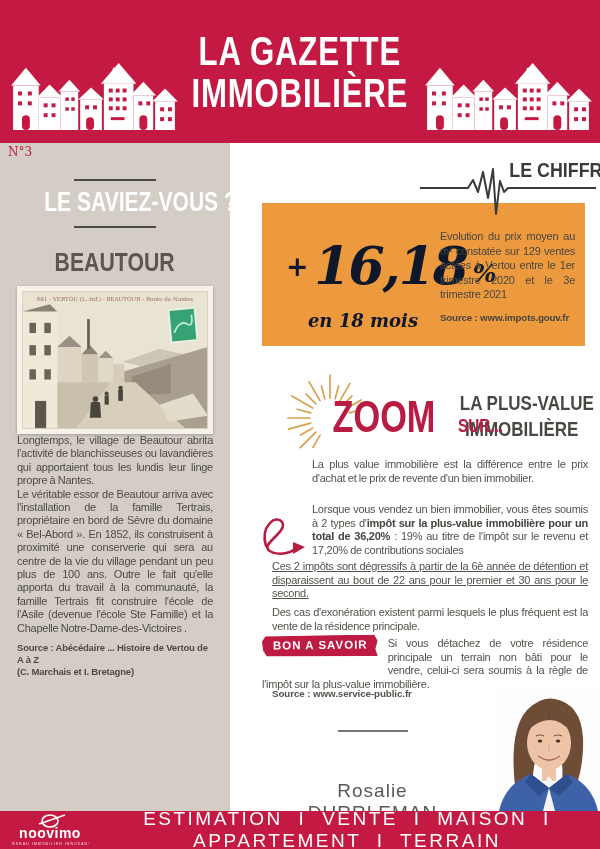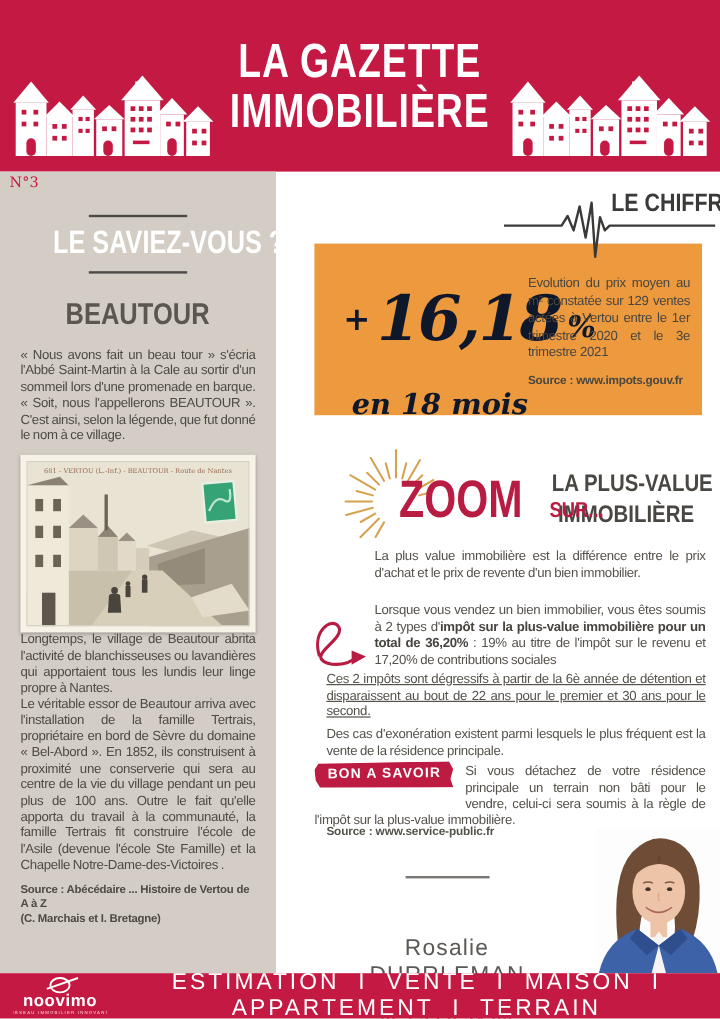--- a/index.html
+++ b/index.html
@@ -46,21 +46,21 @@
     font-size:21px; z-index:2; }
   .pulse-svg { position:absolute; left:420px; top:166px; width:180px; height:52px; z-index:1; }
   .orange-box { position:absolute; left:262px; top:203px; width:323px; height:143px;
     background:#EC9A3D; display:flex; }
   .big-num-wrap { width:178px; color:#0f172a; font-family:"DejaVu Serif", serif; font-style:italic;
     font-weight:bold; text-align:center; padding-top:38px;padding-left:24px; }
   .big-num-line { line-height:50px; white-space:nowrap; }
   .plus-sign { font-size:27px; vertical-align:8px; }
   .big-num { font-size:52px; letter-spacing:-2px; }
   .pct-sign { font-size:25px; vertical-align:2px; }
-  .period { font-size:24px; margin-top:19px;text-align:right; }
+  .period { font-size:18px; margin-top:6px; }
   .orange-desc { width:145px; padding:26px 10px 0 0; }
   .orange-desc .desc { font-size:11px; line-height:14.5px; text-align:justify; color:#4A4641;
     letter-spacing:-0.25px; }
   .orange-desc .src { font-size:9.8px; color:#4A4641; margin-top:10px; font-weight:bold; letter-spacing:-0.2px; }
 
   
   .sunburst { position:absolute; left:276px; top:366px; width:108px; height:100px; z-index:1; }
   .zoom-line { position:absolute; left:318px; top:392px; z-index:2; white-space:nowrap; }
   .zoom-word { color:#B81C42; font-weight:bold; font-size:44px; letter-spacing:0; }
   .sur-word  { color:#B81C42; font-weight:bold; font-size:18px; margin-left:4px; }
@@ -224,21 +224,20 @@
 
   <div class="left-col">
     <div class="rule r1"></div>
     <div class="saviez">
       <span class="cond">LE SAVIEZ-VOUS ?</span>
     </div>
     <div class="rule r2"></div>
     <div class="beautour">
       <span class="cond85">BEAUTOUR</span>
     </div>
-    <p class="body-txt p1">« Nous avons fait un beau tour » s'écria l'Abbé Saint-Martin à la Cale au sortir d'un sommeil lors d'une promenade en barque. « Soit, nous l'appellerons BEAUTOUR ». C'est ainsi, selon la légende, que fut donné le nom à ce village.</p>
 
     <div class="postcard">
       <svg viewBox="0 0 200 148" width="186" height="138">
         <rect x="0" y="0" width="200" height="148" fill="#E9E3D3"></rect>
         <text x="100" y="11" text-anchor="middle" font-size="6" fill="#9A6A55" font-family="DejaVu Serif, serif">681 - VERTOU (L.-Inf.) - BEAUTOUR - Route de Nantes</text>
 
         <polygon points="38,60 51,48 64,60" fill="#9A9184"></polygon>
           <rect x="38" y="60" width="26" height="38" fill="#DDD5C2"></rect>
         <polygon points="64,68 73,58 82,68" fill="#8D8476"></polygon>
           <rect x="64" y="68" width="18" height="30" fill="#CFC7B4"></rect>

